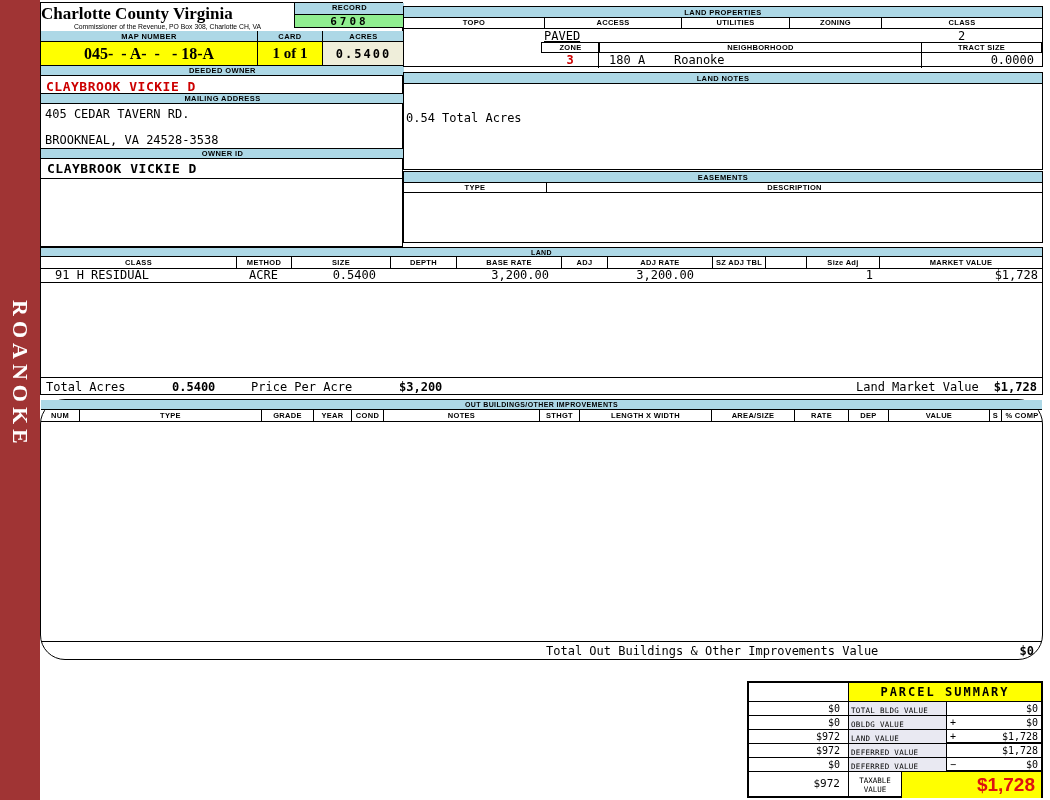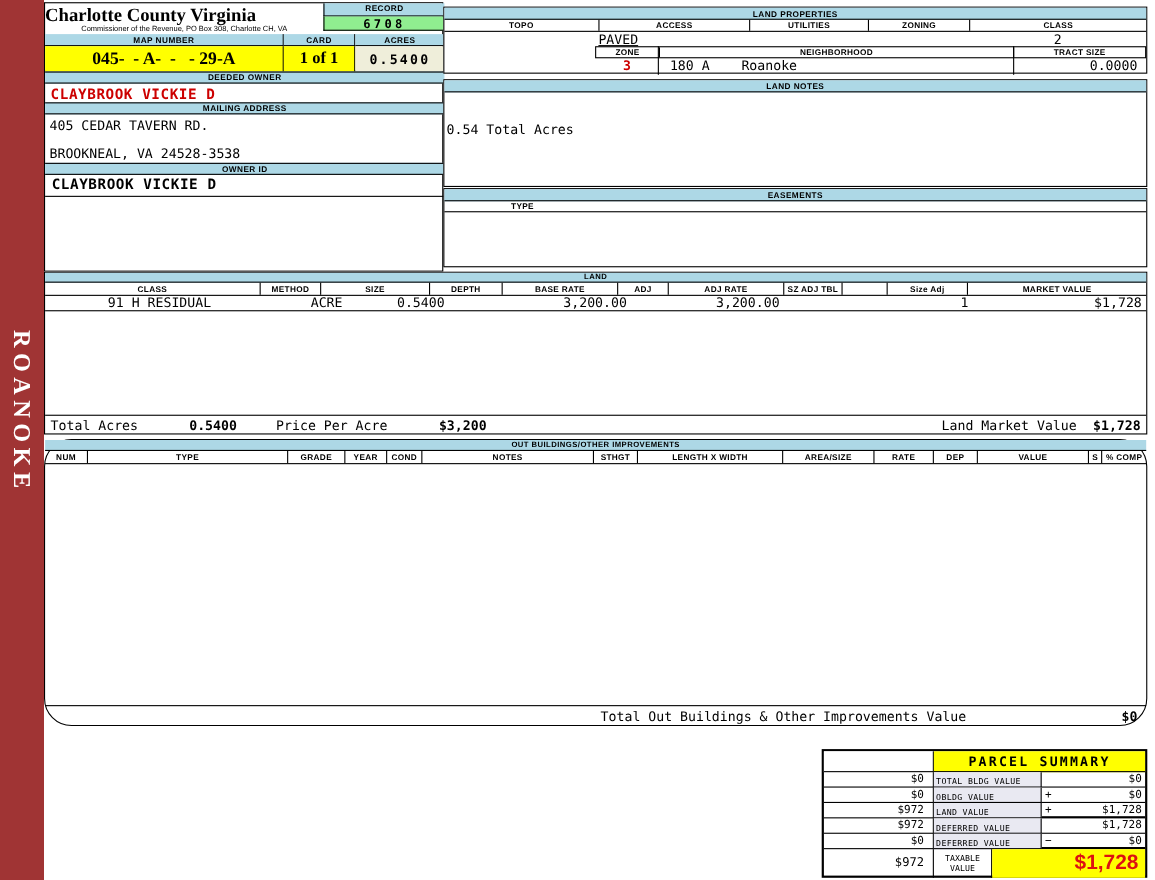--- a/index.html
+++ b/index.html
@@ -101,21 +101,21 @@
   #eas-headers { left: 0; top: 11px; width: 638px; height: 10px; display: flex; border-bottom: 1px solid #000; }
   #eas-headers .hcell:first-child { border-left: none; }
 
   
   #landtable { left: 40px; top: 247px; width: 1003px; height: 148px; }
   #land-title { width: 1001px; height: 9px; border-top: none; line-height: 9px; font-size: 7px; }
   .cols { display: flex; border-bottom: 1px solid #000; }
   .cols .hcell { height: 11px; line-height: 11px; }
   .cols .hcell:first-child { border-left: none; }
   #land-headers { left: 0; top: 9px; width: 1001px; }
-  #land-row { left: 0; top: 20px; width: 1001px; height: 15px; display: flex; font-size: 12px; border-bottom: 1px solid #000; padding-left: 43px; }
+  #land-row { left: 0; top: 20px; width: 1001px; height: 15px; display: flex; font-size: 12px; border-bottom: 1px solid #000; }
   #land-row > div { overflow: hidden; white-space: nowrap; }
   #land-total-row { left: 0; top: 129px; width: 1001px; height: 18px; border-top: 1px solid #000; font-size: 12px; }
   #land-total-row span { position: absolute; top: 2px; }
   #lt-acres-label { left: 5px; }
   #lt-acres { left: 131px; font-weight: bold; }
   #lt-ppa-label { left: 210px; }
   #lt-ppa { left: 358px; font-weight: bold; }
   #lt-lmv-label { left: 771px; margin-left: 44px; }
   #lt-lmv { right: 5px; font-weight: bold; }
 
@@ -168,21 +168,21 @@
 
     <div id="record-header" class="abs band" style="border-left:1px solid #000; border-top:none;">RECORD</div>
     <div id="record-value" class="abs">6708</div>
 
     <div id="maprow-headers" class="abs">
       <div class="band" style="width:217px; border-right:1px solid #000;">MAP NUMBER</div>
       <div class="band" style="width:65px; border-right:1px solid #000;">CARD</div>
       <div class="band" style="width:81px;">ACRES</div>
     </div>
     <div id="maprow-values" class="abs">
-      <div id="map-number-value" class="map-val">045-  - A-  -   - 29-A</div>
+      <div id="map-number-value" class="map-val">045-  - A-  -   - 18-A</div>
       <div id="card-value" class="map-val">1 of 1</div>
       <div id="acres-value">0.5400</div>
     </div>
 
     <div id="deeded-band" class="abs band">DEEDED OWNER</div>
     <div id="deeded-name" class="abs red">CLAYBROOK VICKIE D</div>
 
     <div id="mailing-band" class="abs band">MAILING ADDRESS</div>
     <div id="addr1" class="abs">405 CEDAR TAVERN RD.</div>
     <div id="addr2" class="abs">BROOKNEAL, VA 24528-3538</div>
@@ -221,20 +221,21 @@
 
   <div id="landnotes" class="abs box">
     <div id="landnotes-title" class="band">LAND NOTES</div>
     <div id="landnotes-text" class="abs">0.54 Total Acres</div>
   </div>
 
   <div id="easements" class="abs box">
     <div id="easements-title" class="band">EASEMENTS</div>
     <div id="eas-headers" class="abs">
       <div class="hcell" style="width:142px;">TYPE</div>
+      <div class="hcell" style="width:496px;">DESCRIPTION</div>
     </div>
   </div>
 
   <div id="landtable" class="abs box">
     <div id="land-title" class="band">LAND</div>
     <div id="land-headers" class="abs cols">
       <div class="hcell" style="width:195px;">CLASS</div>
       <div class="hcell" style="width:55px;">METHOD</div>
       <div class="hcell" style="width:99px;">SIZE</div>
       <div class="hcell" style="width:66px;">DEPTH</div>

